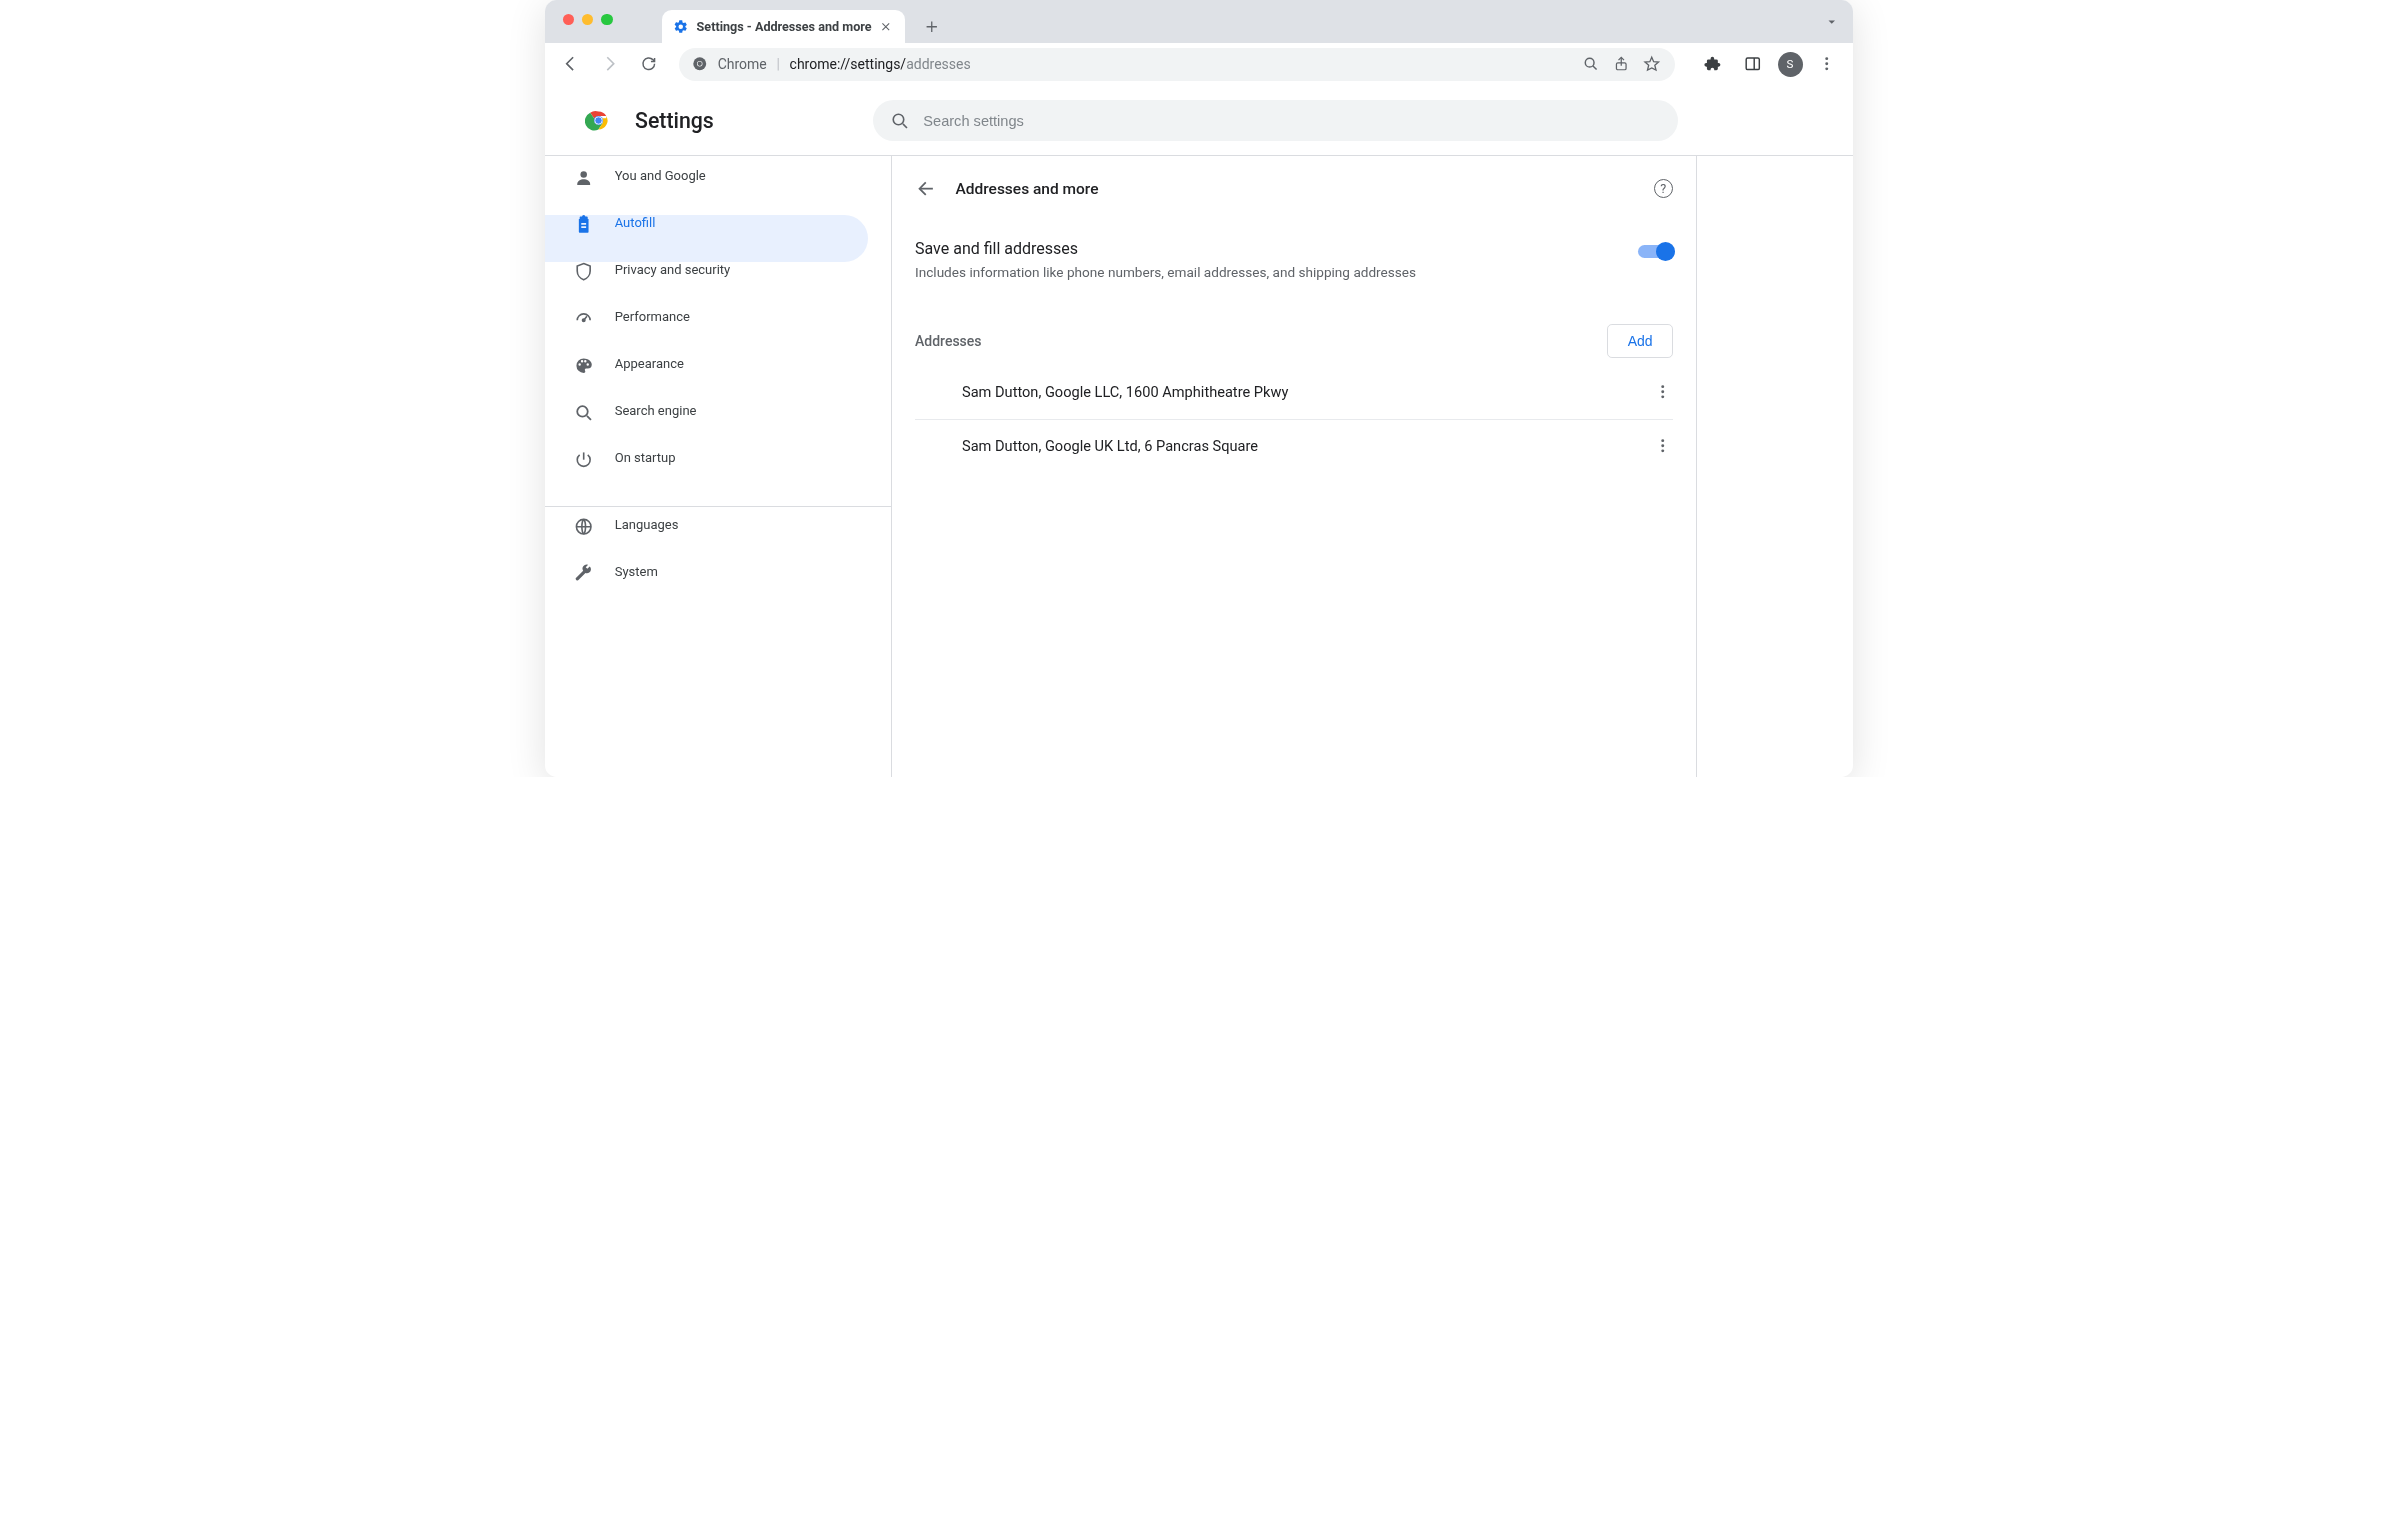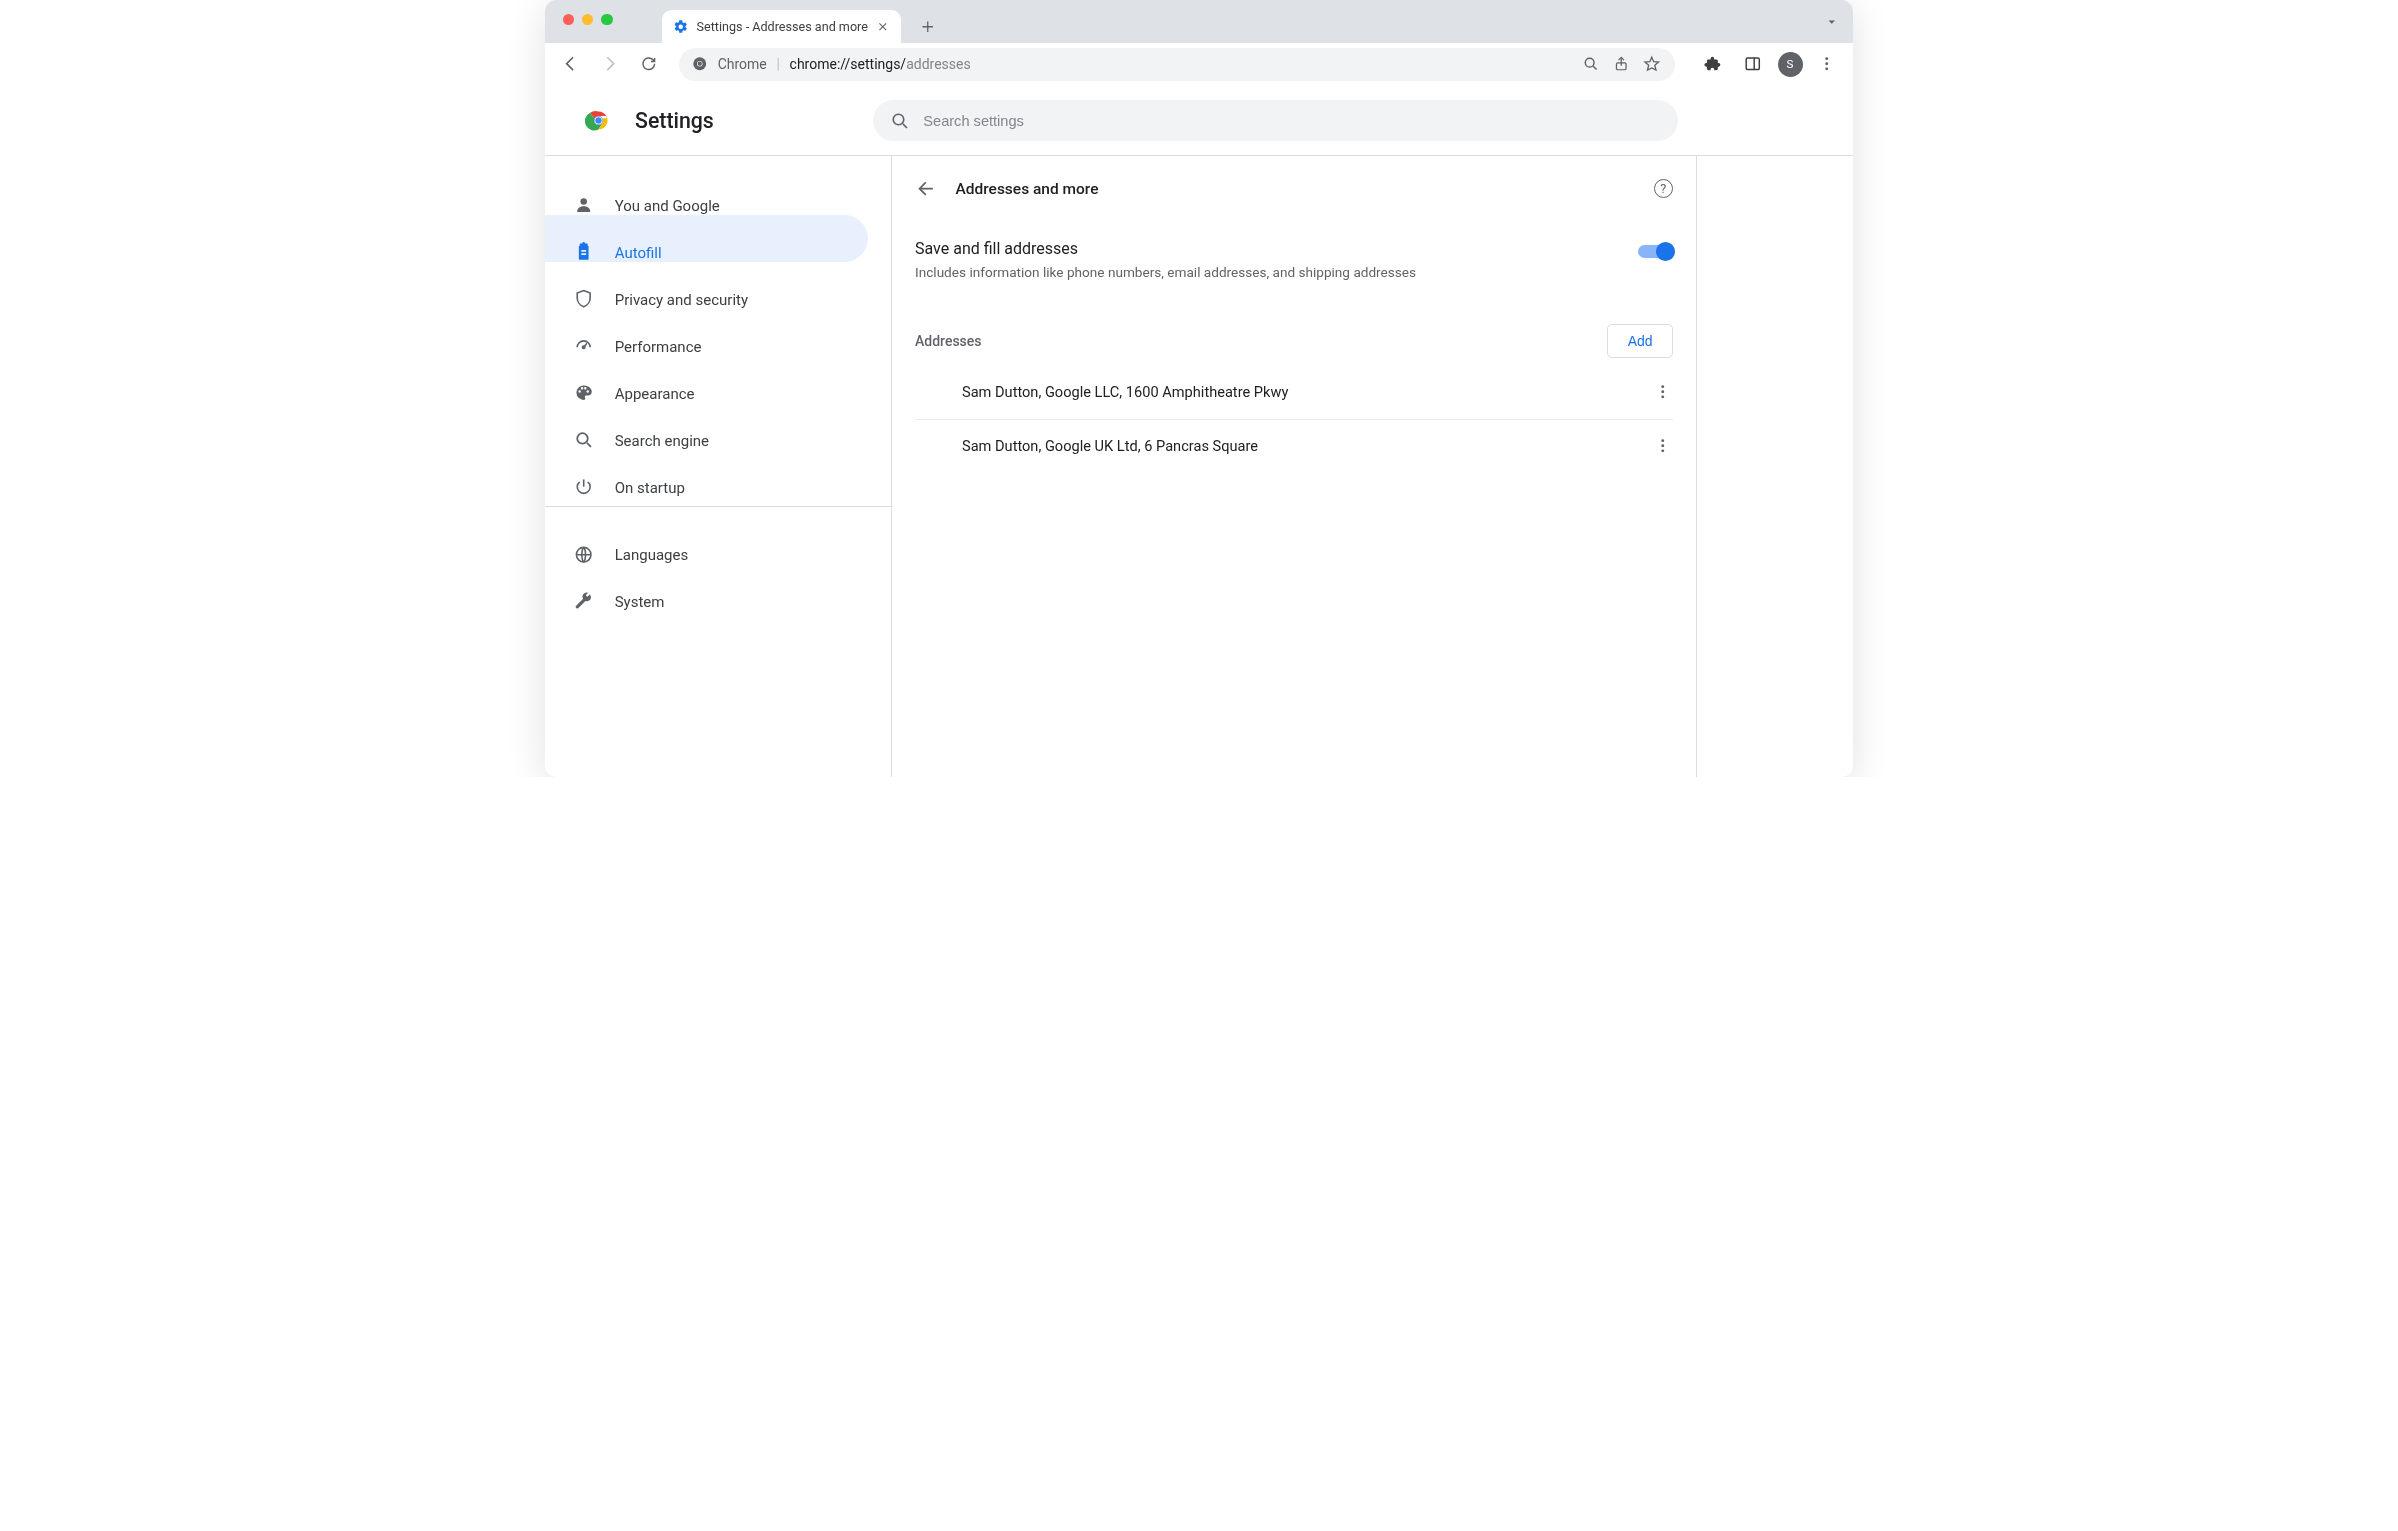--- a/index.html
+++ b/index.html
@@ -6,21 +6,21 @@
   body { font-family: -apple-system, BlinkMacSystemFont, "Segoe UI", Roboto, Arial, sans-serif; background: #fff; }
   .window { width: 1308px; margin: 0 auto; background: #fff; border-radius: 11.6px; overflow: hidden; box-shadow: 0 7.8px 39px rgba(0,0,0,0.12); }
 
   
   .titlebar { background: #dee1e6; height: 43px; display: flex; align-items: flex-end; padding: 0 9.7px; position: relative; }
   .traffic-lights { position: absolute; left: 17.5px; top: 13.6px; display: flex; gap: 7.8px; }
   .dot { width: 11.6px; height: 11.6px; border-radius: 50%; }
   .dot.red { background: #ff5f57; }
   .dot.yellow { background: #febc2e; }
   .dot.green { background: #28c840; }
-  .tab { background: #fff; border-radius: 9.7px 9.7px 0 0; height: 33px; display: flex; align-items: center; padding: 0 11.6px; margin-left: 107px; gap: 7.8px; font-size: 12.6px; color: #3c4043; }
+  .tab { background: #fff; border-radius: 9.7px 9.7px 0 0; height: 33px; display: flex; align-items: center; padding: 0 11.6px; margin-left: 107px; gap: 7.8px; font-size: 12.6px; color: #3c4043; font-weight: bold; }
   .tab-favicon { width: 15.5px; height: 15.5px; color: #1a73e8; }
   .tab-close { width: 13.6px; height: 13.6px; color: #5f6368; display:flex; align-items:center; justify-content:center; }
   .newtab { width: 27px; height: 27px; margin-left: 13.6px; margin-bottom: 2.9px; display:flex; align-items:center; justify-content:center; color:#5f6368; border-radius: 50%; }
   .tablist-menu { position:absolute; right: 13.6px; top: 13.6px; color:#5f6368; }
 
   
   .toolbar { background:#fff; height: 43px; display:flex; align-items:center; padding: 0 9.7px; gap: 5.8px; border-bottom: 1px solid #ffffff; }
   .nav-btn { width: 33px; height: 33px; display:flex; align-items:center; justify-content:center; color:#5f6368; border-radius:50%; }
   .nav-btn.disabled { color:#bdc1c6; }
   .omnibox { flex:1; height: 33px; background:#f1f3f4; border-radius: 19.4px; display:flex; align-items:center; padding: 0 13.6px; gap: 9.7px; color:#5f6368; font-size: 14px; margin: 0 7.8px; }
@@ -36,21 +36,21 @@
   .app-header { height: 70px; display:flex; align-items:center; padding: 0 40px; gap: 23px; border-bottom: 1px solid #dadce0; }
   .app-header .logo { width: 27px; height: 27px; }
   .app-header .title { font-size: 21.3px; font-weight: 500; color:#202124; }
   .search-box { margin-left: 136px; flex: 0 0 805px; height: 41px; background:#f1f3f4; border-radius: 39px; display:flex; align-items:center; padding: 0 17.5px; gap: 13.6px; color:#5f6368; }
   .search-box input { border:none; background:transparent; outline:none; font-size:14.6px; color:#202124; width:100%; }
   .search-box input::placeholder { color:#80868b; }
 
   
   .layout { display:flex; min-height: 621px; }
   .sidebar { width: 347px; border-right: 1px solid #dadce0; padding: 11.6px 0; }
-  .side-item { height: 47px; display:flex; align-items:flex-end; gap: 21.3px; padding: 0 29px; color:#3c4043; font-size: 15px; cursor:pointer; border-radius: 0 25px 25px 0; margin-right: 23px; }
+  .side-item { height: 47px; display:flex; align-items:flex-start; gap: 21.3px; padding: 0 29px; color:#3c4043; font-size: 13px; cursor:pointer; border-radius: 0 25px 25px 0; margin-right: 23px; }
   .side-item .icon { width:19.4px; color:#5f6368; display:flex; align-items:center; justify-content:center; }
   .side-item.active { background:#e8f0fe; color:#1a73e8; }
   .side-item.active .icon { color:#1a73e8; }
   .side-divider { height:1px; background:#dadce0; margin: 9.7px 0; }
 
   .main { flex:1; display:flex; }
   .content-col { width: 805px; border-right: 1px solid #dadce0; padding-bottom: 39px; }
   .spacer-col { flex:1; }
 
   .page-head { display:flex; align-items:center; gap: 17.5px; padding: 21.3px 23px; }

